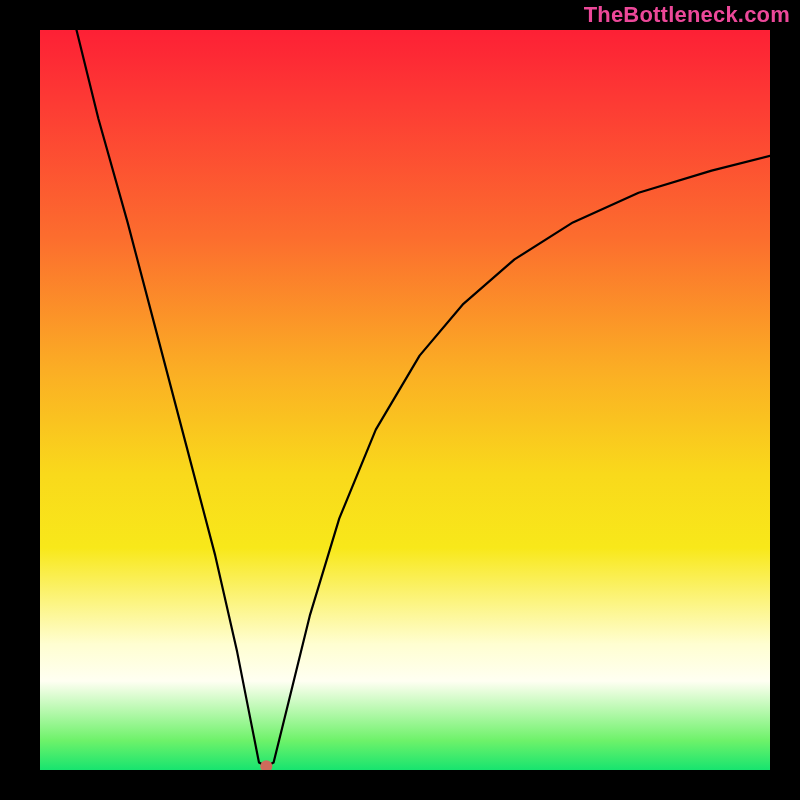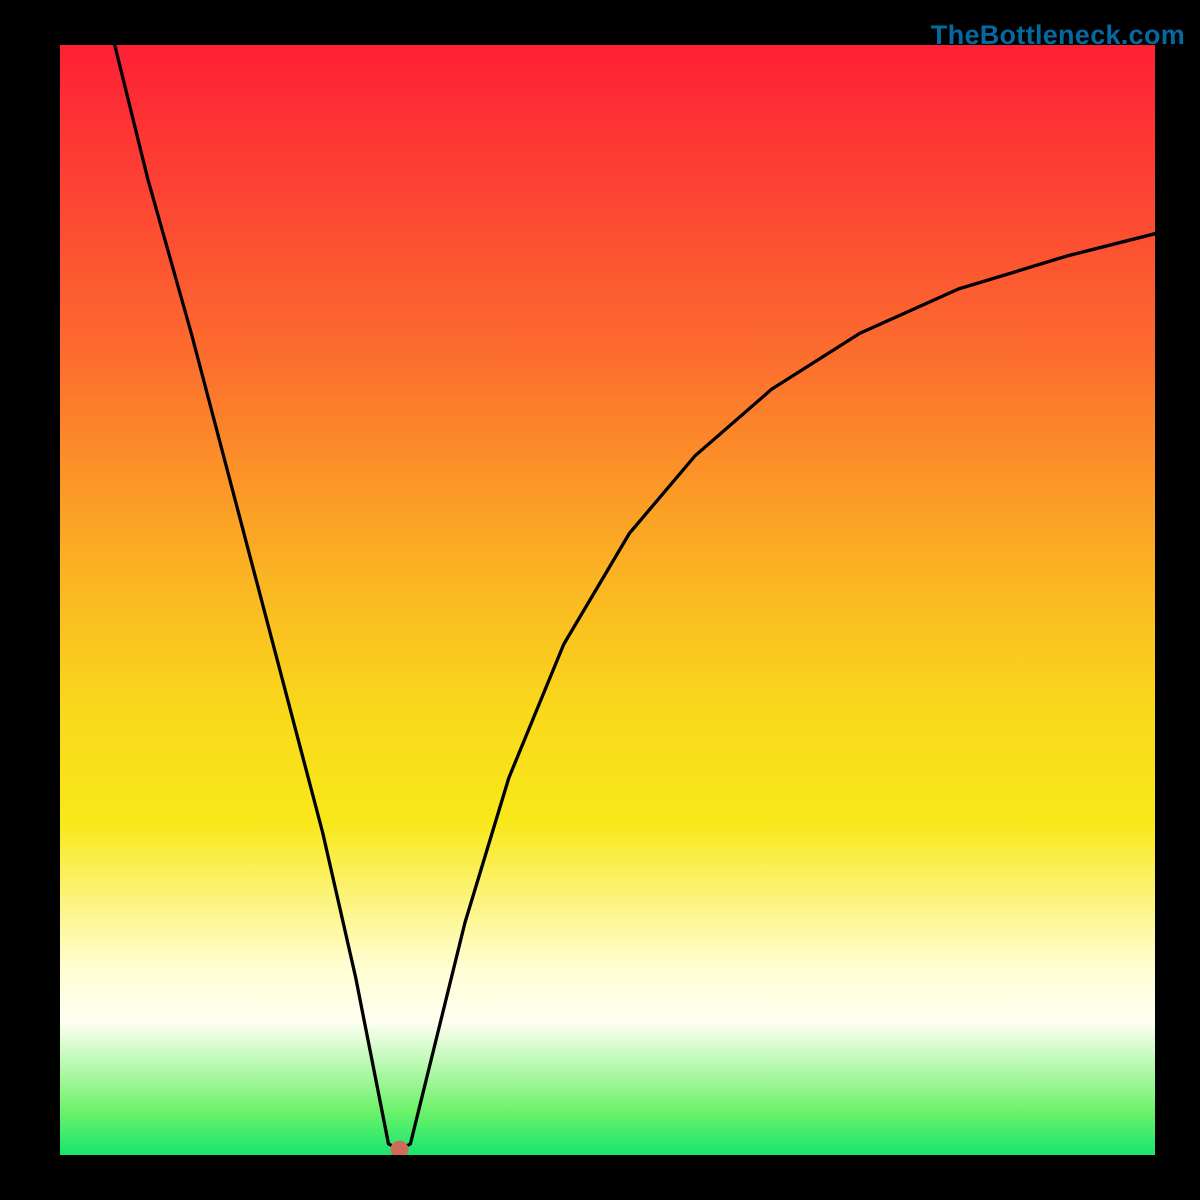--- a/index.html
+++ b/index.html
@@ -14,26 +14,25 @@
   .frame {
     position: relative;
     width: 800px;
     height: 800px;
     background: #000;
   }
   .watermark {
     position: absolute;
     top: 2px;
     right: 10px;
-    color: #0369a1;
-    font-size: 18px;
+    color: #ec4899;
+    font-size: 22px;
     font-weight: 600;
     letter-spacing: 0.2px;
     z-index: 5;
-    margin-top: 11px;
   }
   .plot-area {
     position: absolute;
     left: 40px;
     top: 30px;
     width: 730px;
     height: 740px;
     
     background: linear-gradient(
       to bottom,

